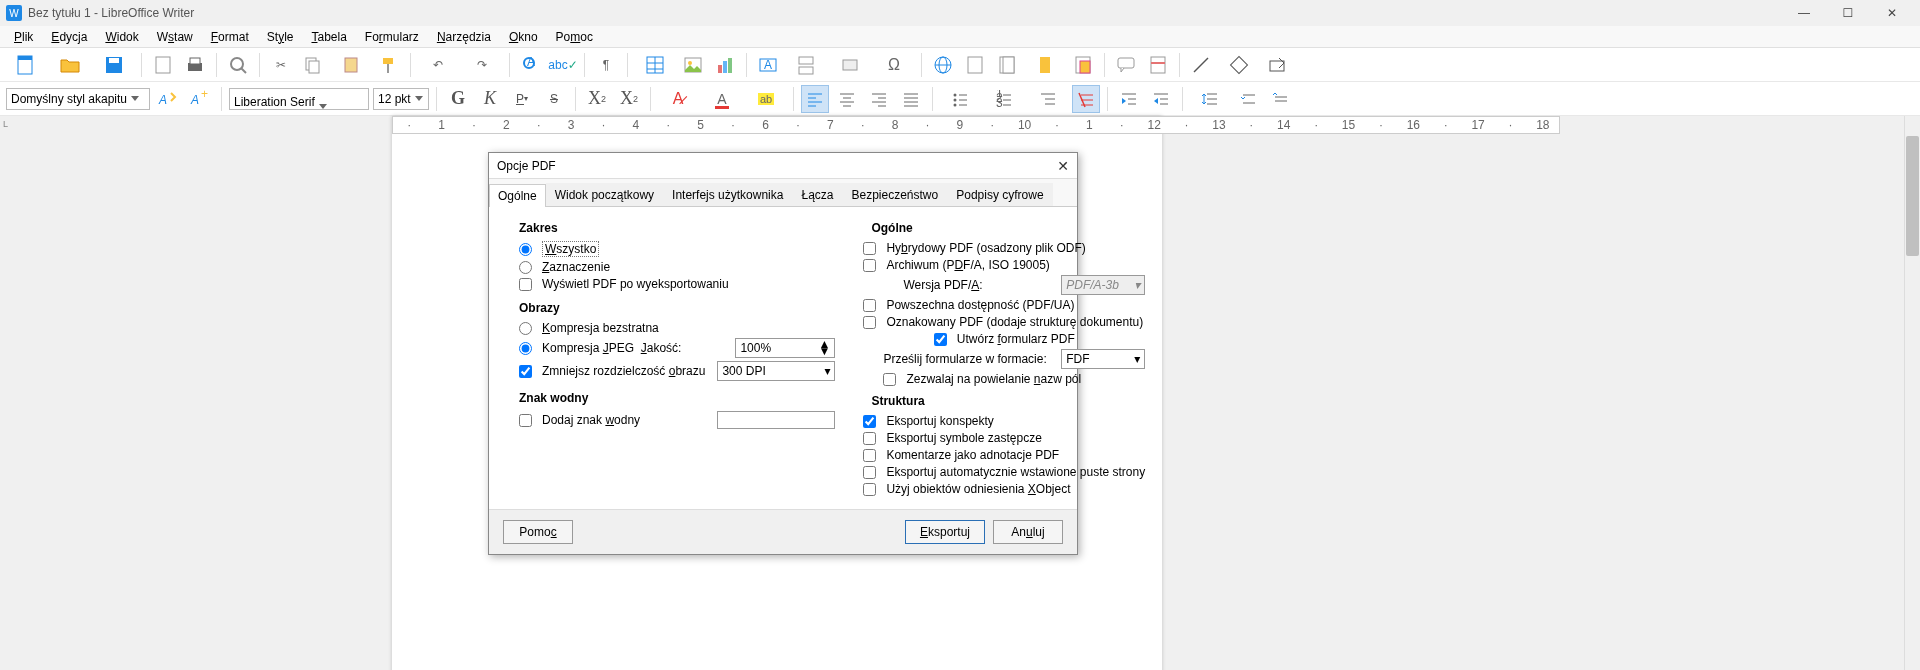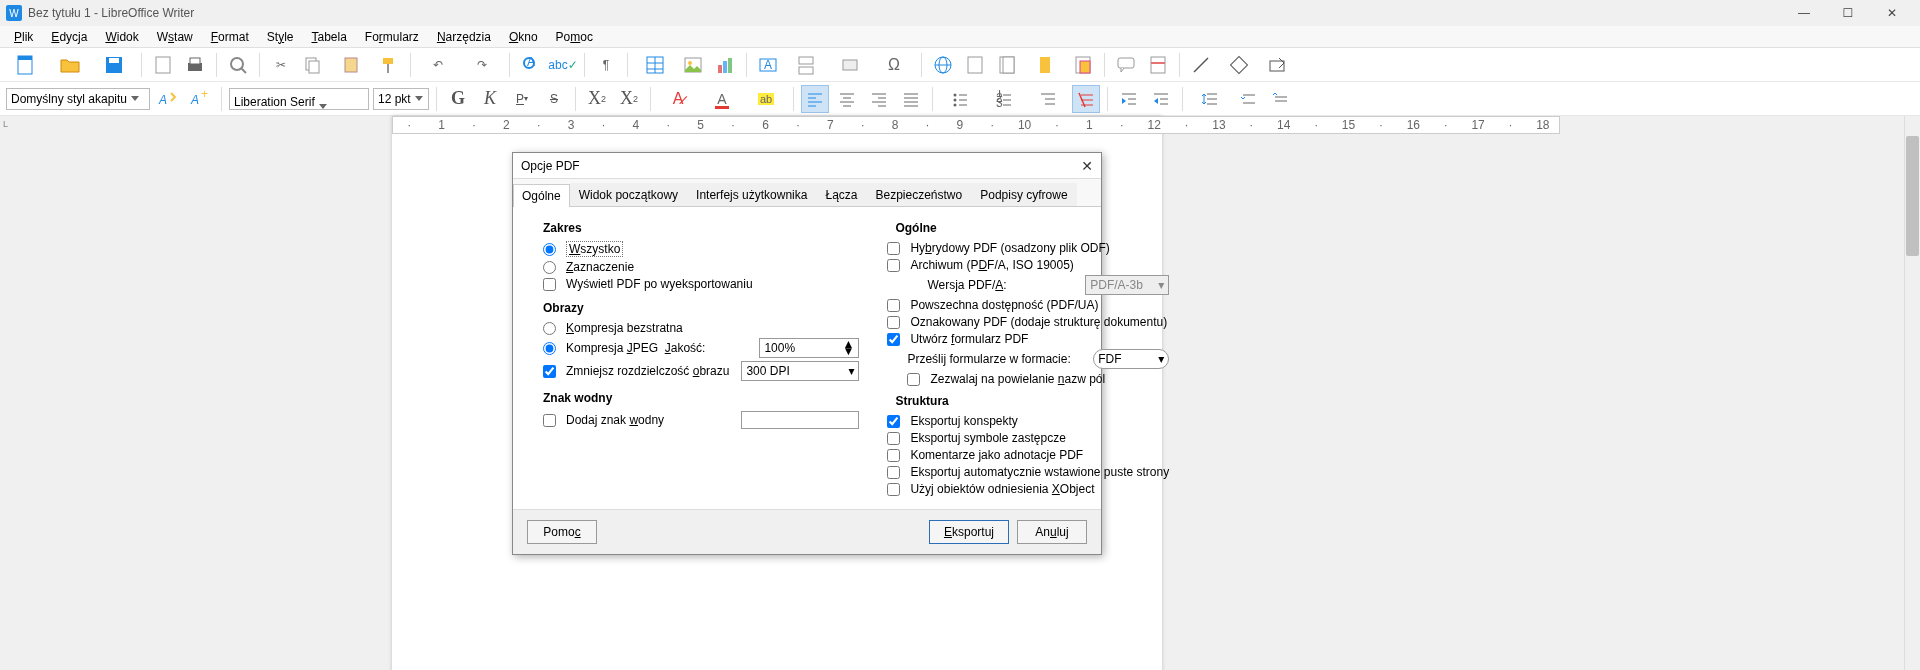--- a/index.html
+++ b/index.html
@@ -25,36 +25,36 @@
 .charbtn{width:28px;height:28px;display:flex;align-items:center;justify-content:center;font-family:Georgia,serif;font-size:18px;color:#555;}
 
 .doc-area{position:relative;background:#f0f0f0;height:calc(670px - 26px - 22px - 34px - 34px);}
 .ruler{position:absolute;top:0;left:392px;right:360px;height:18px;background:white;border:1px solid #ccc;font-size:9px;display:flex;align-items:center;overflow:hidden;}
 .ruler .tick{flex:1;text-align:center;color:#666;}
 .page{position:absolute;top:0;left:392px;width:770px;height:900px;background:white;box-shadow:0 0 4px rgba(0,0,0,0.2);}
 
 .scrollbar-v{position:absolute;right:0;top:116px;bottom:0;width:16px;background:#f0f0f0;border-left:1px solid #ddd;}
 .scrollbar-v .thumb{position:absolute;left:1px;right:1px;top:20px;height:120px;background:#c0c0c0;border-radius:2px;}
 
-.modal{position:absolute;top:152px;left:512px;width:590px;background:#f0f0f0;border:1px solid #888;box-shadow:2px 2px 8px rgba(0,0,0,0.3);}
+.modal{position:absolute;top:152px;left:488px;width:590px;background:#f0f0f0;border:1px solid #888;box-shadow:2px 2px 8px rgba(0,0,0,0.3);}
 .modal-title{height:26px;display:flex;align-items:center;padding:0 8px;background:#fff;border-bottom:1px solid #ddd;}
 .modal-title .close{margin-left:auto;font-size:14px;color:#333;}
 .tabs{display:flex;background:#f8f8f8;border-bottom:1px solid #ccc;padding-top:4px;}
 .tab{padding:4px 8px;border:1px solid transparent;border-bottom:none;background:#f0f0f0;margin-right:0;}
 .tab.active{background:#fff;border-color:#ccc;position:relative;top:1px;}
 .modal-body{background:#fff;padding:10px 14px;display:flex;gap:20px;}
 .col{flex:1;}
 .section-title{font-weight:bold;margin:4px 0 6px 16px;}
 .field{display:flex;align-items:center;margin:3px 0 3px 16px;gap:6px;}
 .field input[type=radio],.field input[type=checkbox]{margin-right:4px;}
 .field label{white-space:nowrap;}
 .field .boxed{border:1px dotted #777;padding:0 2px;}
 .txtinput{border:1px solid #999;height:18px;width:118px;background:white;}
 .combo2{border:1px solid #999;height:20px;background:white;display:flex;align-items:center;padding:0 4px;justify-content:space-between;width:118px;}
-.combo2.dis{background:#eee;color:#888;}
+.combo2.dis{background:#eee;color:#888;font-style:italic;}
 .spin{border:1px solid #999;height:20px;width:100px;background:white;display:flex;align-items:center;padding:0 4px;justify-content:space-between;}
 .spin .arrows{display:flex;flex-direction:column;font-size:7px;line-height:7px;}
 .modal-footer{display:flex;padding:10px 14px;background:#f0f0f0;border-top:1px solid #ddd;}
 .btn{border:1px solid #999;background:#f5f5f5;padding:4px 14px;min-width:70px;text-align:center;}
 .btn.primary{border:1px solid #2a6fb5;background:#f5f5f5;}
 .under{text-decoration:underline;}
 
 svg{display:block;}
 </style>
 </head>
@@ -549,28 +549,28 @@
           </div>
         </div>
       <div class="field" style="margin-left:8px;">
           <input type="checkbox" style="">
           <label>Powszechna dostępność (PDF/UA)</label>
         </div>
       <div class="field" style="margin-left:8px;">
           <input type="checkbox" style="">
           <label>Oznakowany PDF (dodaje strukturę dokumentu)</label>
         </div>
-      <div class="field" style="margin-left:8px;">
+      <div class="field" style="margin-left:8px;justify-content:center;">
           <input type="checkbox" checked="" style="">
           <label>Utwórz <span class="under">f</span>ormularz PDF</label>
         </div>
       <div class="field" style="margin-left:28px;">
           <label>Prześlij formularze w formacie:</label>
           <div style="flex:1"></div>
-          <div class="combo2" style="width:76px;border-radius:10px;">
+          <div class="combo2" style="width:84px;">
             <span>FDF</span>
             <span>▾</span>
           </div>
         </div>
       <div class="field" style="margin-left:28px;">
           <input type="checkbox" style="">
           <label>Zezwalaj na powielanie <span class="under">n</span>azw pól</label>
         </div>
 
       <div class="section-title" style="margin-top:8px;">Struktura</div>

